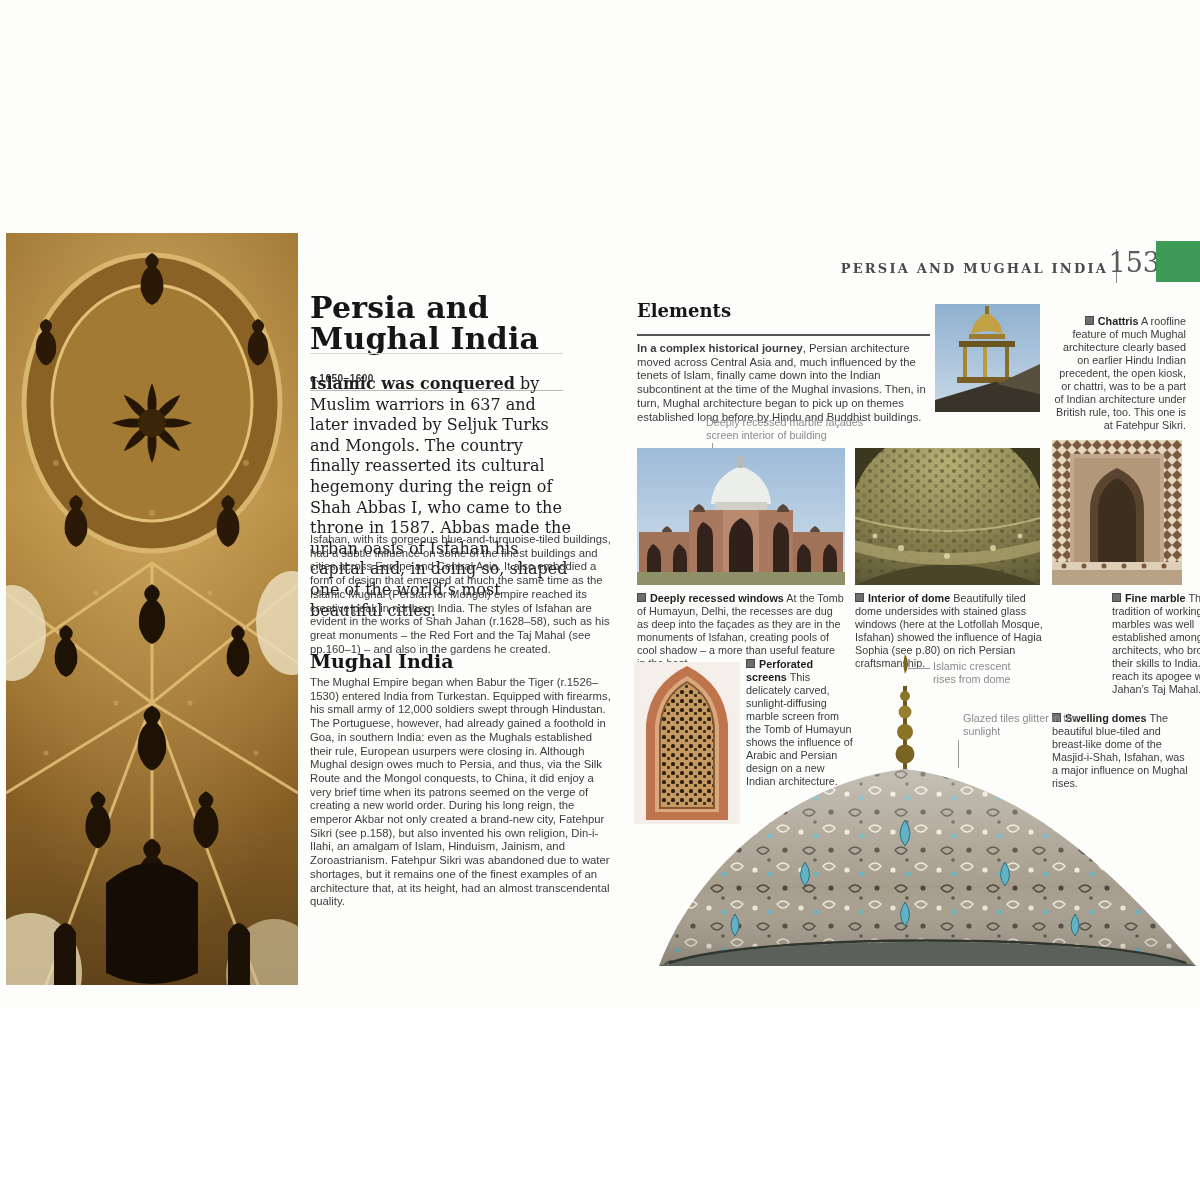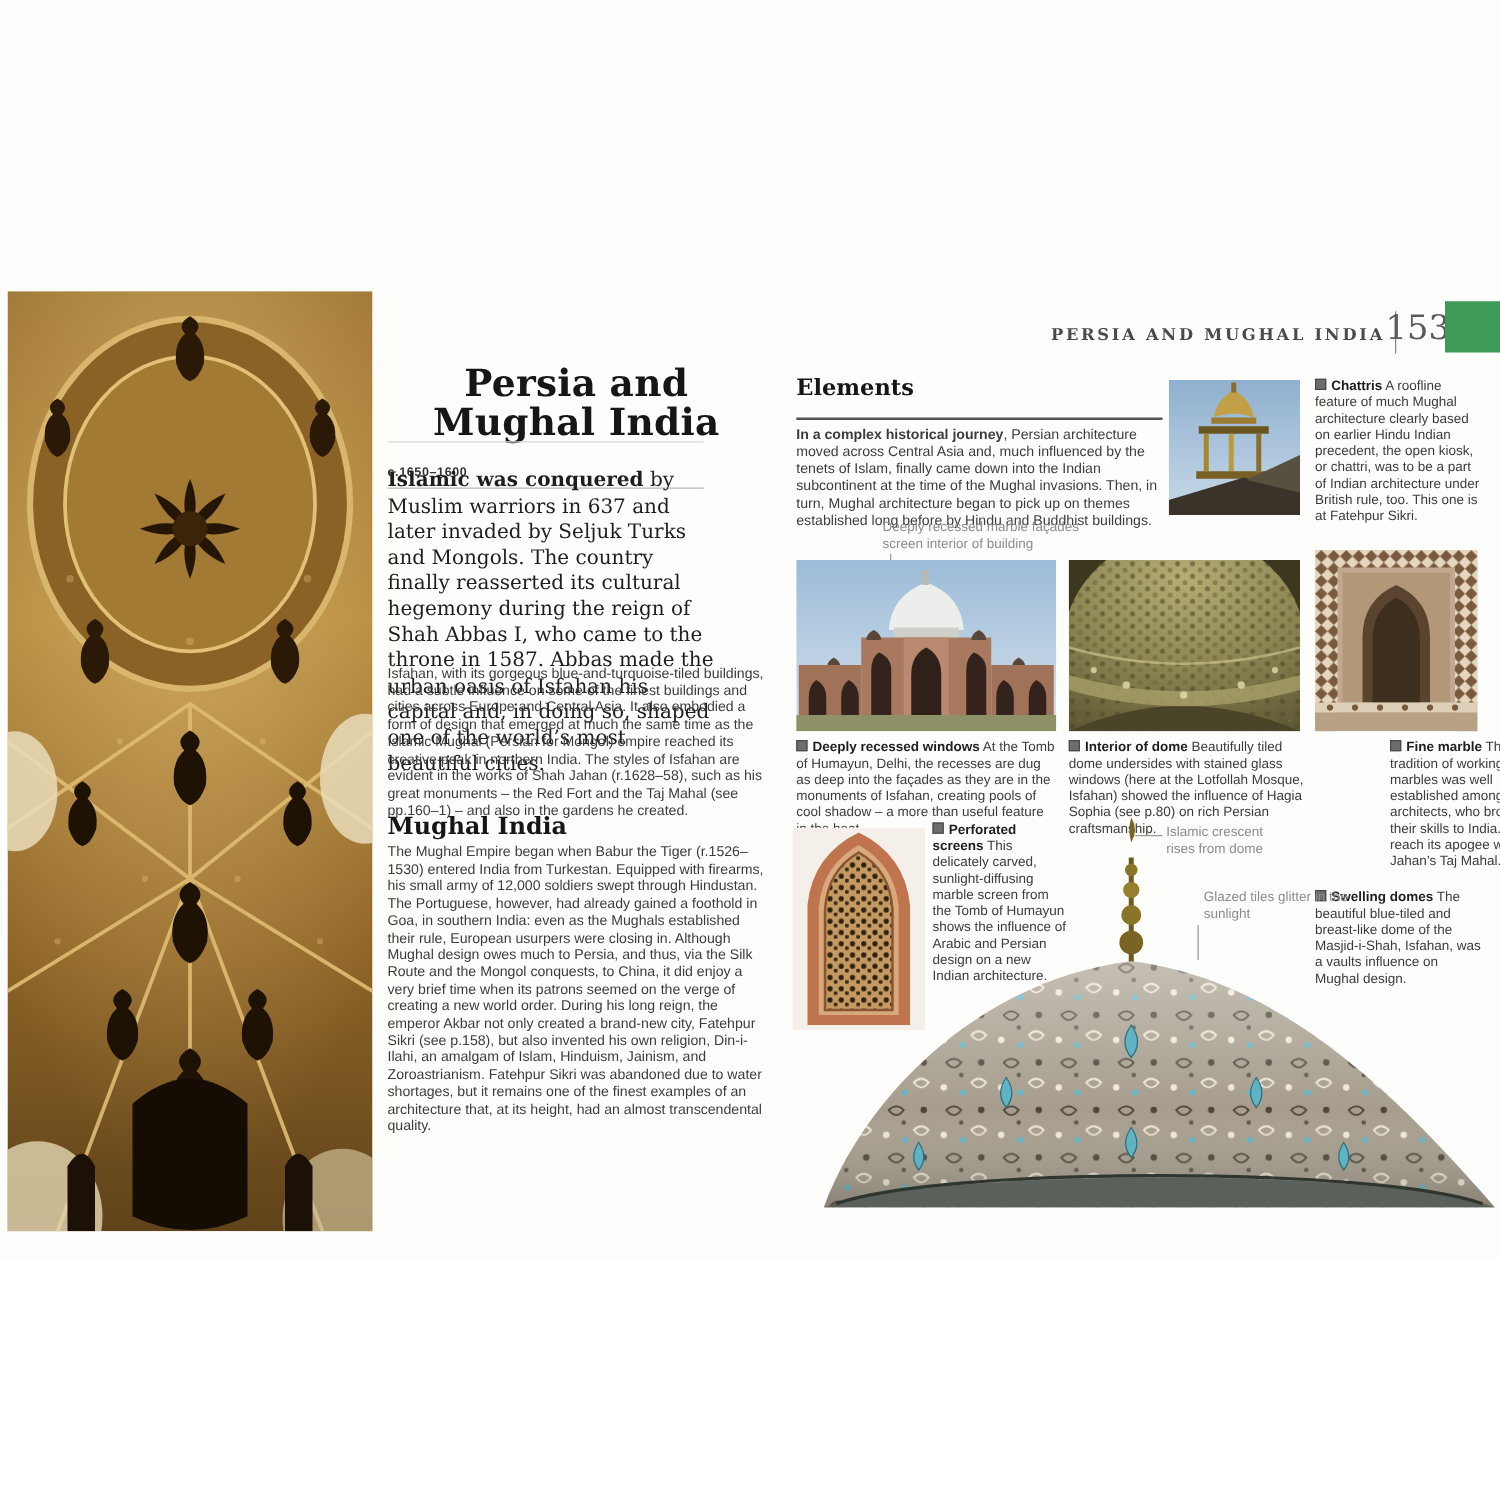--- a/index.html
+++ b/index.html
@@ -118,21 +118,21 @@
         <circle cx="146" cy="280" r="3"></circle>
       <circle cx="90" cy="360" r="2.5"></circle>
         <circle cx="204" cy="360" r="2.5"></circle>
         <circle cx="40" cy="520" r="2.5"></circle>
       <circle cx="250" cy="520" r="2.5"></circle>
         <circle cx="110" cy="470" r="2.5"></circle>
         <circle cx="184" cy="470" r="2.5"></circle>
     </g>
   </svg>
 
-  <div class="abs title" style="left:326px;top:292px;width:270px;text-align:center;">
+  <div class="abs title" style="left:310px;top:292px;width:270px;">
     <div>Persia and</div>
     <div>Mughal India</div>
   </div>
 
   <div class="abs daterow" style="left:310px;top:353px;width:253px;">
     <span class="date">c.1650–1600</span>
   </div>
 
   <p class="abs intro" style="left:310px;top:374px;width:262px;margin:0;">
     <b>Islamic was conquered</b><span> by Muslim warriors in 637 and later invaded by Seljuk Turks and Mongols. The country finally reasserted its cultural hegemony during the reign of Shah Abbas I, who came to the throne in 1587. Abbas made the urban oasis of Isfahan his capital and, in doing so, shaped one of the world’s most beautiful cities.</span>
@@ -170,21 +170,21 @@
     <rect x="24" y="37" width="56" height="6" fill="#6b5520"></rect>
     <rect x="28" y="43" width="4" height="30" fill="#a8862e"></rect>
     <rect x="48" y="43" width="4" height="30" fill="#b99b3e"></rect>
     <rect x="70" y="43" width="4" height="30" fill="#8a6d28"></rect>
     <rect x="22" y="73" width="60" height="6" fill="#7a5f24"></rect>
 
     <path d="M0,108 L105,108 L105,86 L60,78 L0,96 Z" fill="#3a332a"></path>
     <path d="M105,60 L105,90 L62,80 Z" fill="#57503f"></path>
   </svg>
 
-  <p class="abs caption" style="left:1052px;top:303px;width:134px;margin:0;">
+  <p class="abs caption" style="left:1052px;top:315px;width:134px;margin:0;text-align:right;">
     <span class="marker"></span><b>Chattris</b><span> A roofline feature of much Mughal architecture clearly based on earlier Hindu Indian precedent, the open kiosk, or chattri, was to be a part of Indian architecture under British rule, too. This one is at Fatehpur Sikri.</span>
   </p>
 
   <svg class="abs photo" style="left:637px;top:448px;" width="208" height="137" viewBox="0 0 208 137">
     <defs>
         <linearGradient id="sky2" x1="0" y1="0" x2="0" y2="1">
       <stop offset="0" stop-color="#9dbbd8"></stop>
           <stop offset="1" stop-color="#d3e1ec"></stop>
         </linearGradient>
       </defs>
@@ -296,21 +296,21 @@
     <path d="M53,14 Q24,30 21,64 L21,150 L85,150 L85,64 Q82,30 53,14 Z" fill="#d8a97c"></path>
     <path d="M53,20 Q28,34 26,66 L26,146 L80,146 L80,66 Q78,34 53,20 Z" fill="url(#jali)"></path>
     <path d="M53,20 Q28,34 26,66 L26,146 L80,146 L80,66 Q78,34 53,20 Z" fill="none" stroke="#8a5632" stroke-width="2"></path>
   </svg>
 
   <p class="abs caption" style="left:746px;top:658px;width:108px;margin:0;">
     <span class="marker"></span><b>Perforated screens</b><span> This delicately carved, sunlight-diffusing marble screen from the Tomb of Humayun shows the influence of Arabic and Persian design on a new Indian architecture.</span>
   </p>
 
   <p class="abs caption" style="left:1052px;top:712px;width:136px;margin:0;">
-    <span class="marker"></span><b>Swelling domes</b><span> The beautiful blue-tiled and breast-like dome of the Masjid-i-Shah, Isfahan, was a vaults influence on Mughal design.</span>
+    <span class="marker"></span><b>Swelling domes</b><span> The beautiful blue-tiled and breast-like dome of the Masjid-i-Shah, Isfahan, was a major influence on Mughal rises.</span>
   </p>
 
   <div class="abs annot" style="left:933px;top:660px;width:92px;">Islamic crescent rises from dome</div>
   <div class="abs leader-h" style="left:908px;top:668px;width:22px;"></div>
 
   <div class="abs annot" style="left:963px;top:712px;width:116px;">Glazed tiles glitter in the sunlight</div>
   <div class="abs leader-v" style="left:958px;top:740px;height:28px;"></div>
 
   <svg class="abs photo" style="left:655px;top:652px;" width="545" height="314" viewBox="0 0 545 314">
     <defs>

